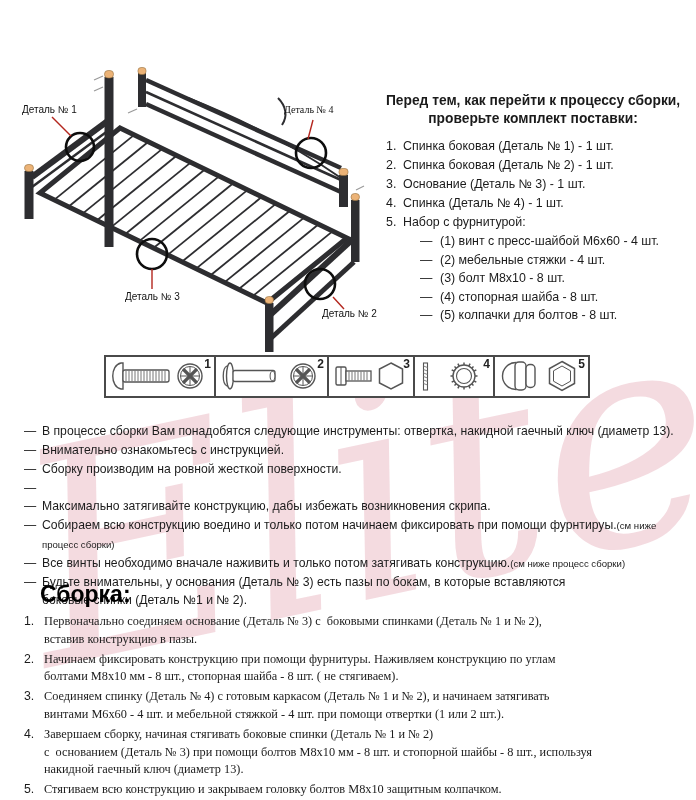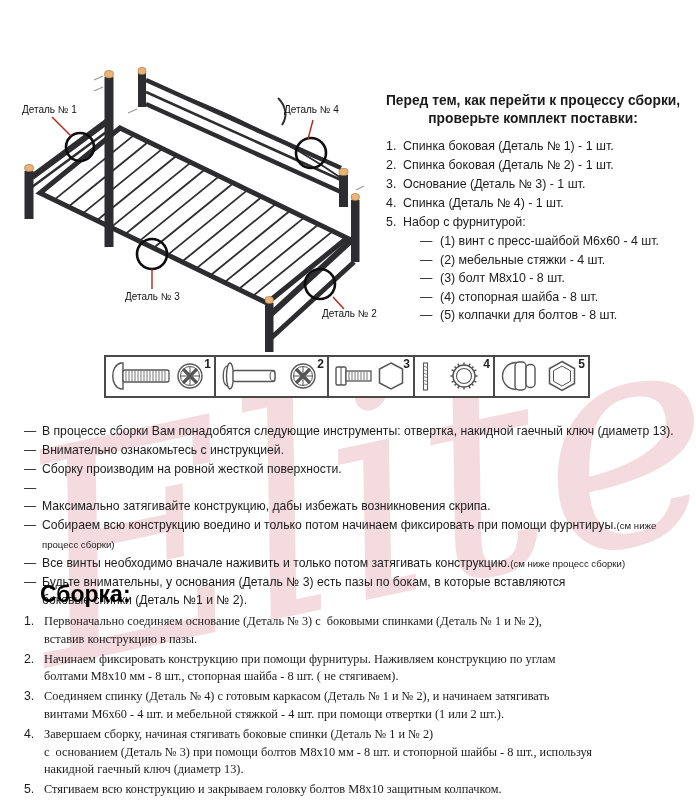--- a/index.html
+++ b/index.html
@@ -11,21 +11,21 @@
   .watermark{position:absolute;left:-15px;top:330px;width:770px;height:350px;z-index:0;
              font-family:"DejaVu Serif",serif;font-style:italic;font-size:295px;line-height:330px;
              text-align:center;color:#d87f92;opacity:.28;transform:rotate(-12deg);
              pointer-events:none;user-select:none;}
 
   
   .diagram{position:absolute;left:8px;top:50px;width:362px;height:305px;z-index:1;}
   .diagram svg{position:absolute;left:0;top:0;}
   .dlabel{position:absolute;font-size:10px;color:#111;white-space:nowrap;}
   .dlabel.p1{left:14px;top:54px;}
-  .dlabel.p4{left:276px;top:54px;}
+  .dlabel.p4{left:276px;top:54px;font-family:Liberation Serif, serif;}
   .dlabel.p3{left:117px;top:241px;text-align:right;}
   .dlabel.p2{left:304px;top:258px;margin-left:10px;}
 
   
   .kit{position:absolute;left:370px;top:92px;width:326px;z-index:1;}
   .kit-title{font-weight:bold;font-size:13.8px;line-height:18px;text-align:center;white-space:pre-line;}
   .kit-list{margin-top:9px;padding-left:16px;}
   .kit-item{display:flex;font-size:12.4px;line-height:19px;}
   .kit-item .num{width:17px;flex:0 0 17px;}
   .kit-sub{padding-left:34px;}

